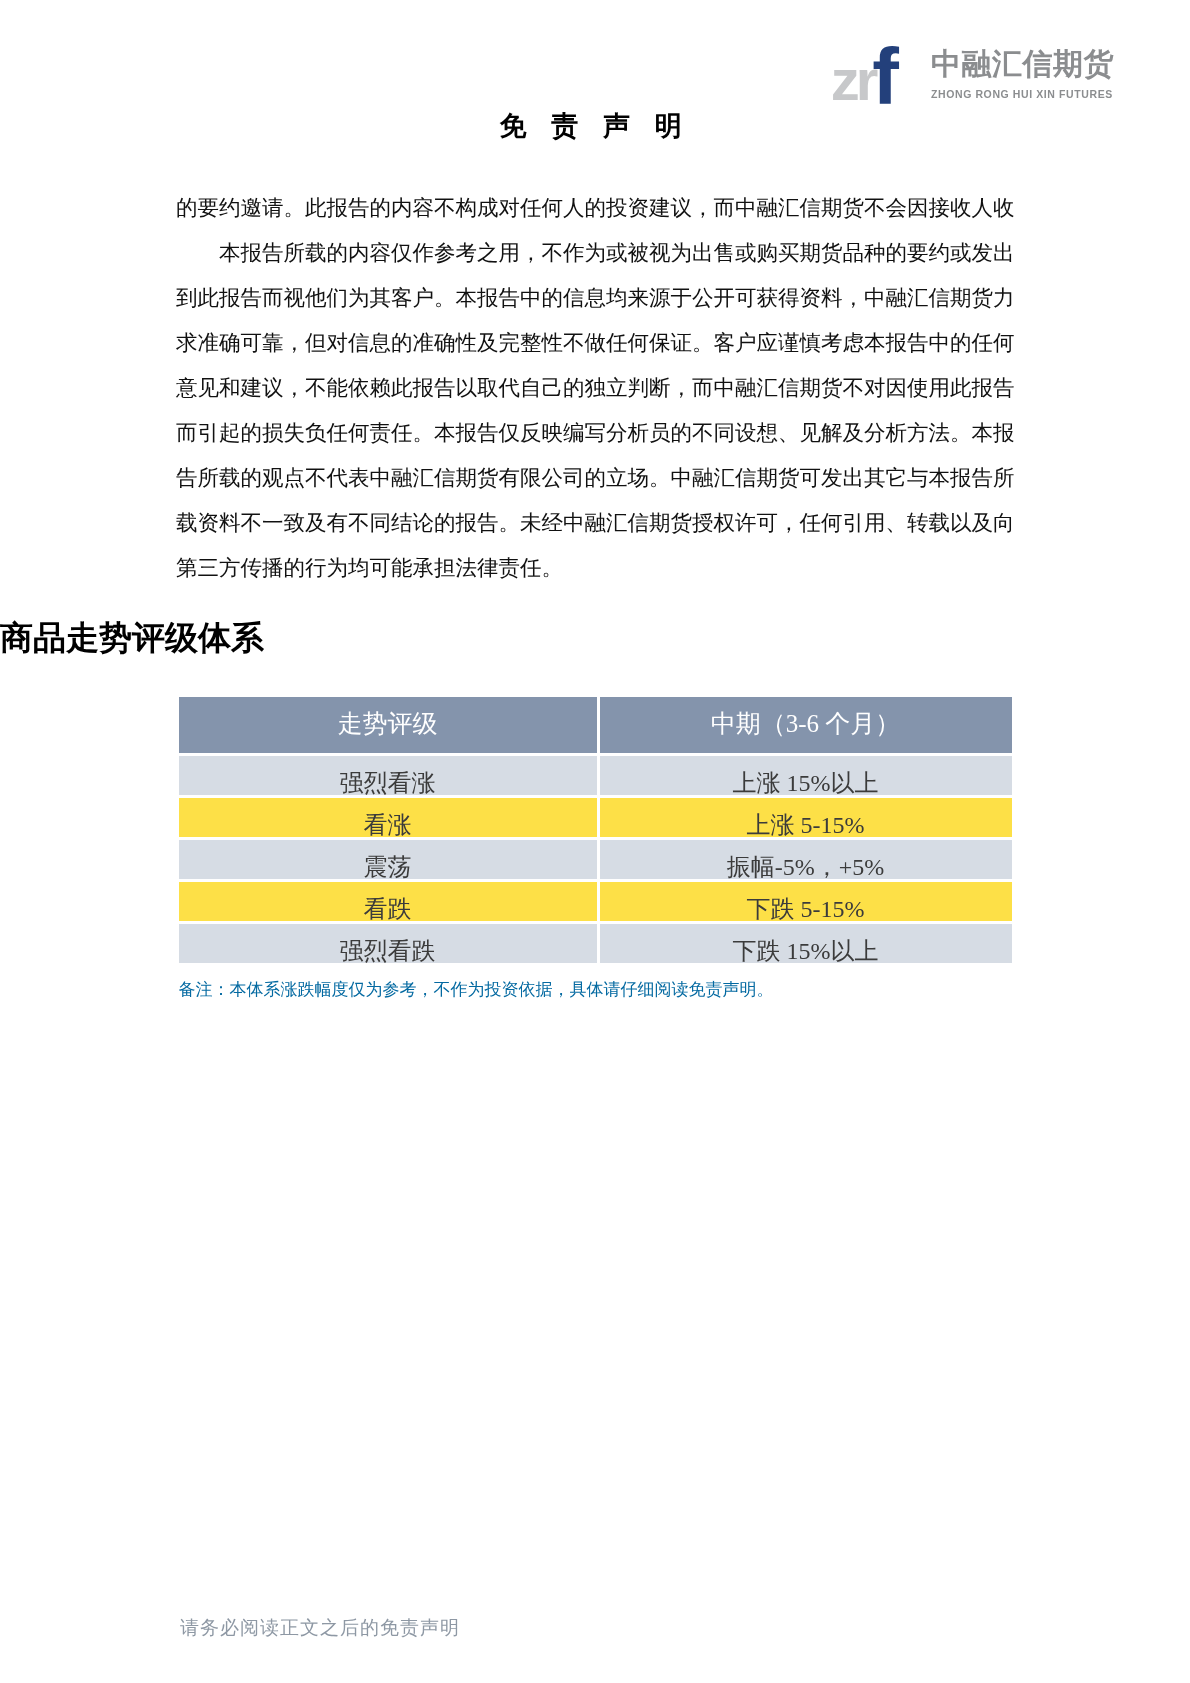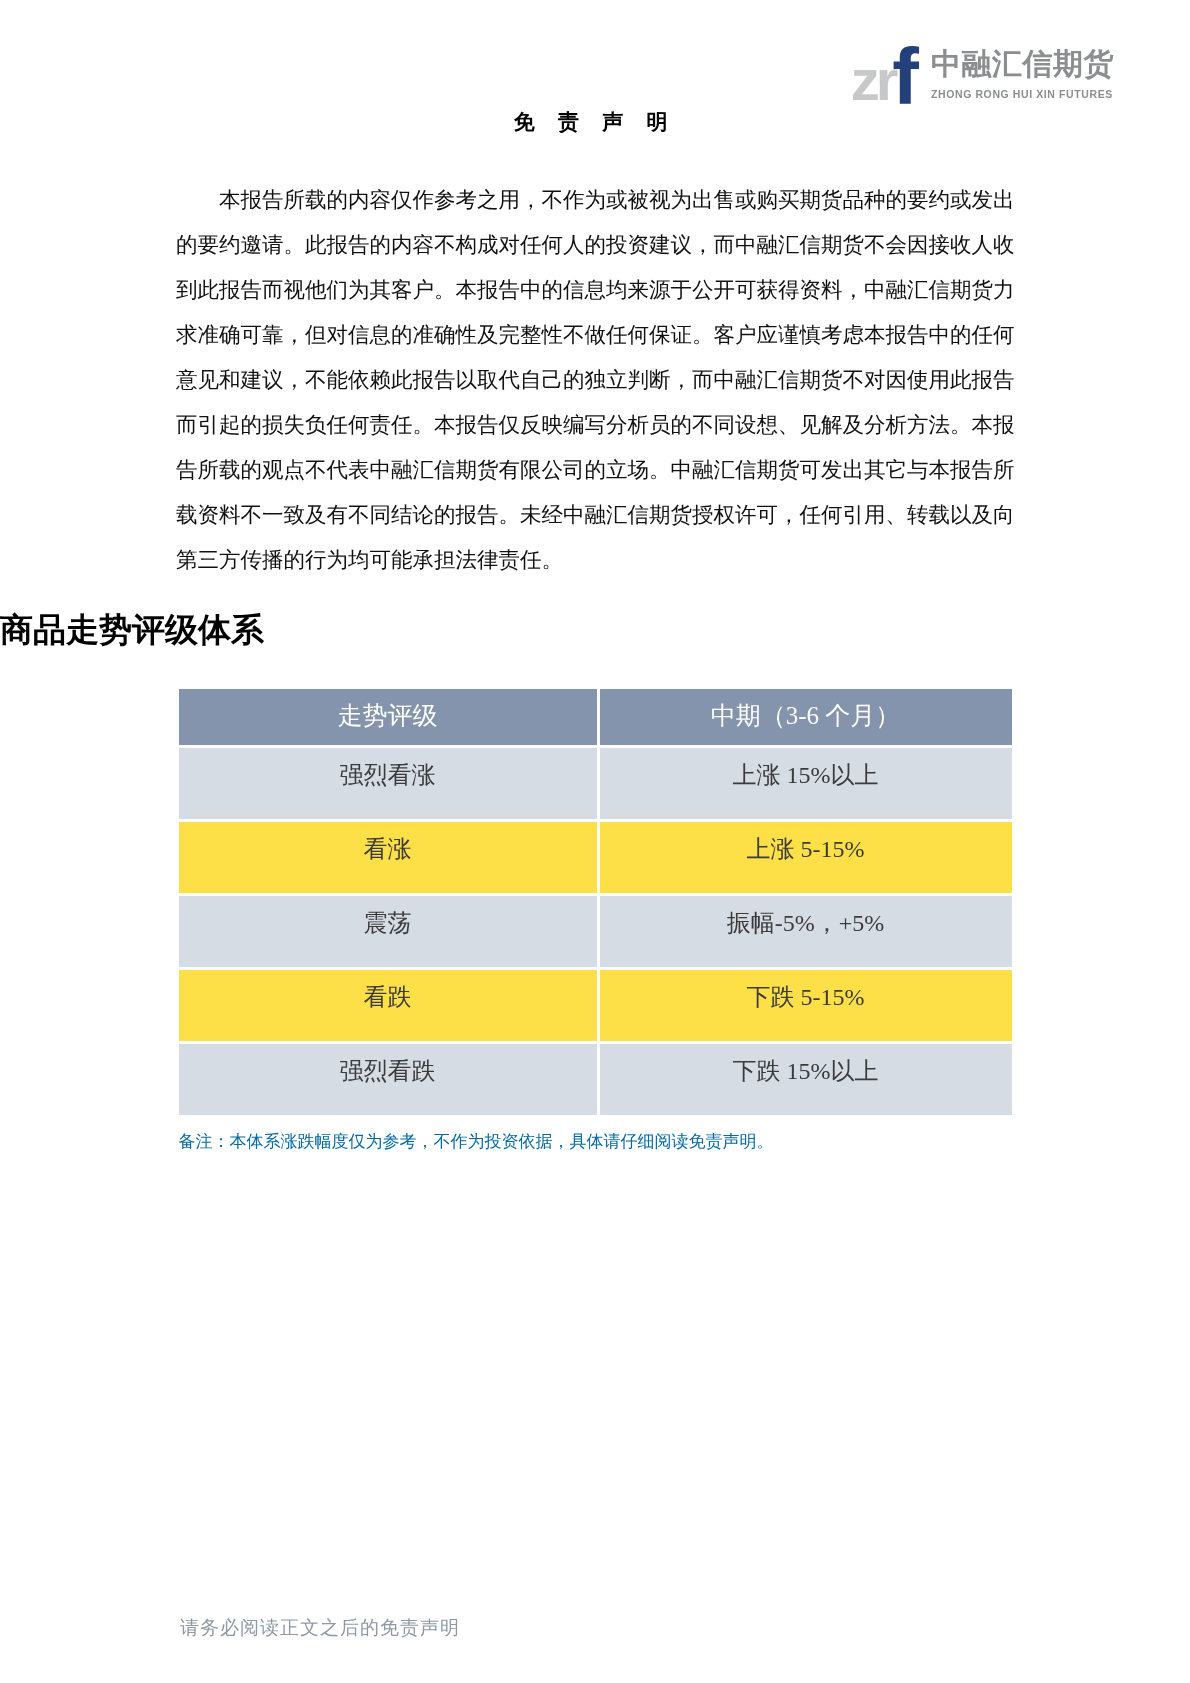--- a/index.html
+++ b/index.html
@@ -23,34 +23,34 @@
   .logo-zrf {
     display: flex;
     align-items: flex-end;
     font-family: "Liberation Sans", "DejaVu Sans", sans-serif;
     font-weight: bold;
     line-height: 0.78;
   }
   .logo-zr { font-size: 58px; color: #c7c8ca; letter-spacing: -4px; }
   .logo-f  { font-size: 80px; color: #23407b; margin-left: -2px; position: relative; top: 6px; }
   .logo-names {
-    margin-left: 12px;
+    margin-left: 32px;
     display: flex; flex-direction: column;
     justify-content: space-between;
     padding-bottom: 2px;
     font-family: "Liberation Sans", "DejaVu Sans", sans-serif;
   }
   .logo-cn { font-size: 30px; font-weight: bold; color: #8b8d8f; letter-spacing: 0.5px; white-space: nowrap; }
   .logo-en { font-size: 10.5px; font-weight: bold; color: #8b8d8f; letter-spacing: 0.6px; margin-top: 3px; white-space: nowrap; }
 
   
   .page-title {
     padding-top: 108px;
     text-align: center;
-    font-size: 21px;
+    font-size: 27px;
     font-weight: bold;
     letter-spacing: 9px;
     color: #000000;
   }
 
   
   .disclaimer {
     width: 838px;
     margin: 42px auto 0 auto;
     font-size: 21.5px;
@@ -89,21 +89,21 @@
     margin-bottom: 3px;
   }
   .th {
     height: 56px; line-height: 54px;
     background: #8494ac;
     color: #ffffff;
     text-align: center;
     font-size: 25px;
   }
   .td {
-    height: 71px; line-height: 55px;
+    height: 39px; line-height: 55px;
     text-align: center;
     font-size: 24px;
     color: #3b3b3b;
   }
   .row-gray .td { background: #d6dce4; }
   .row-blue .td { background: #fde047; }
 
   
   .table-note {
     width: 833px;
@@ -133,22 +133,22 @@
   </div>
   <div class="logo-names">
     <span class="logo-cn">中融汇信期货</span>
     <span class="logo-en">ZHONG RONG HUI XIN FUTURES</span>
   </div>
 </div>
 
 <h1 class="page-title">免 责 声 明</h1>
 
 <div class="disclaimer">
+  <div class="disc-line">的要约邀请。此报告的内容不构成对任何人的投资建议，而中融汇信期货不会因接收人收</div>
   <div class="disc-line first">本报告所载的内容仅作参考之用，不作为或被视为出售或购买期货品种的要约或发出</div>
-  <div class="disc-line">的要约邀请。此报告的内容不构成对任何人的投资建议，而中融汇信期货不会因接收人收</div>
   <div class="disc-line">到此报告而视他们为其客户。本报告中的信息均来源于公开可获得资料，中融汇信期货力</div>
   <div class="disc-line">求准确可靠，但对信息的准确性及完整性不做任何保证。客户应谨慎考虑本报告中的任何</div>
   <div class="disc-line">意见和建议，不能依赖此报告以取代自己的独立判断，而中融汇信期货不对因使用此报告</div>
   <div class="disc-line">而引起的损失负任何责任。本报告仅反映编写分析员的不同设想、见解及分析方法。本报</div>
   <div class="disc-line">告所载的观点不代表中融汇信期货有限公司的立场。中融汇信期货可发出其它与本报告所</div>
   <div class="disc-line">载资料不一致及有不同结论的报告。未经中融汇信期货授权许可，任何引用、转载以及向</div>
   <div class="disc-line last">第三方传播的行为均可能承担法律责任。</div>
 </div>
 
 <h2 class="section-heading">商品走势评级体系</h2>

